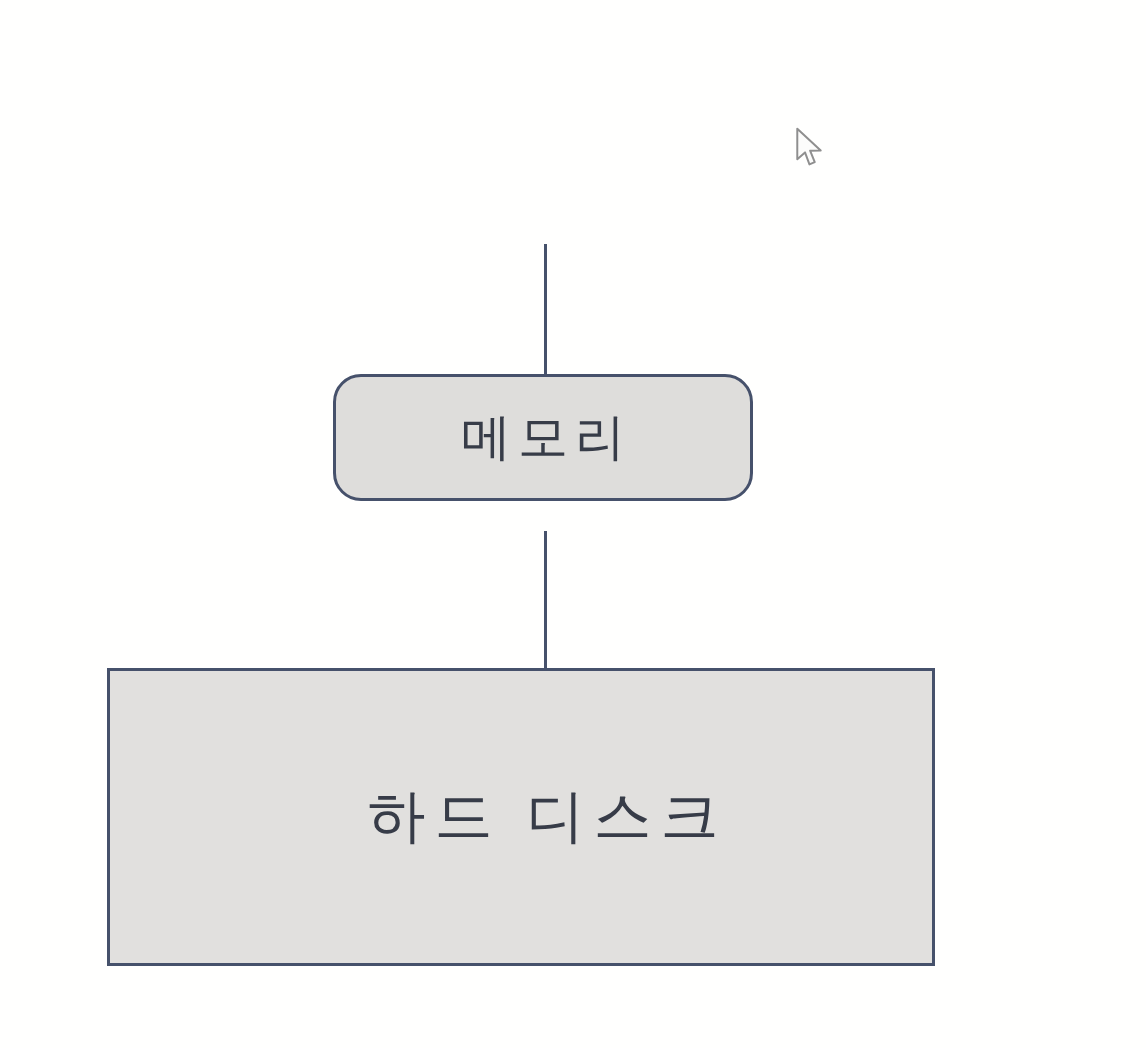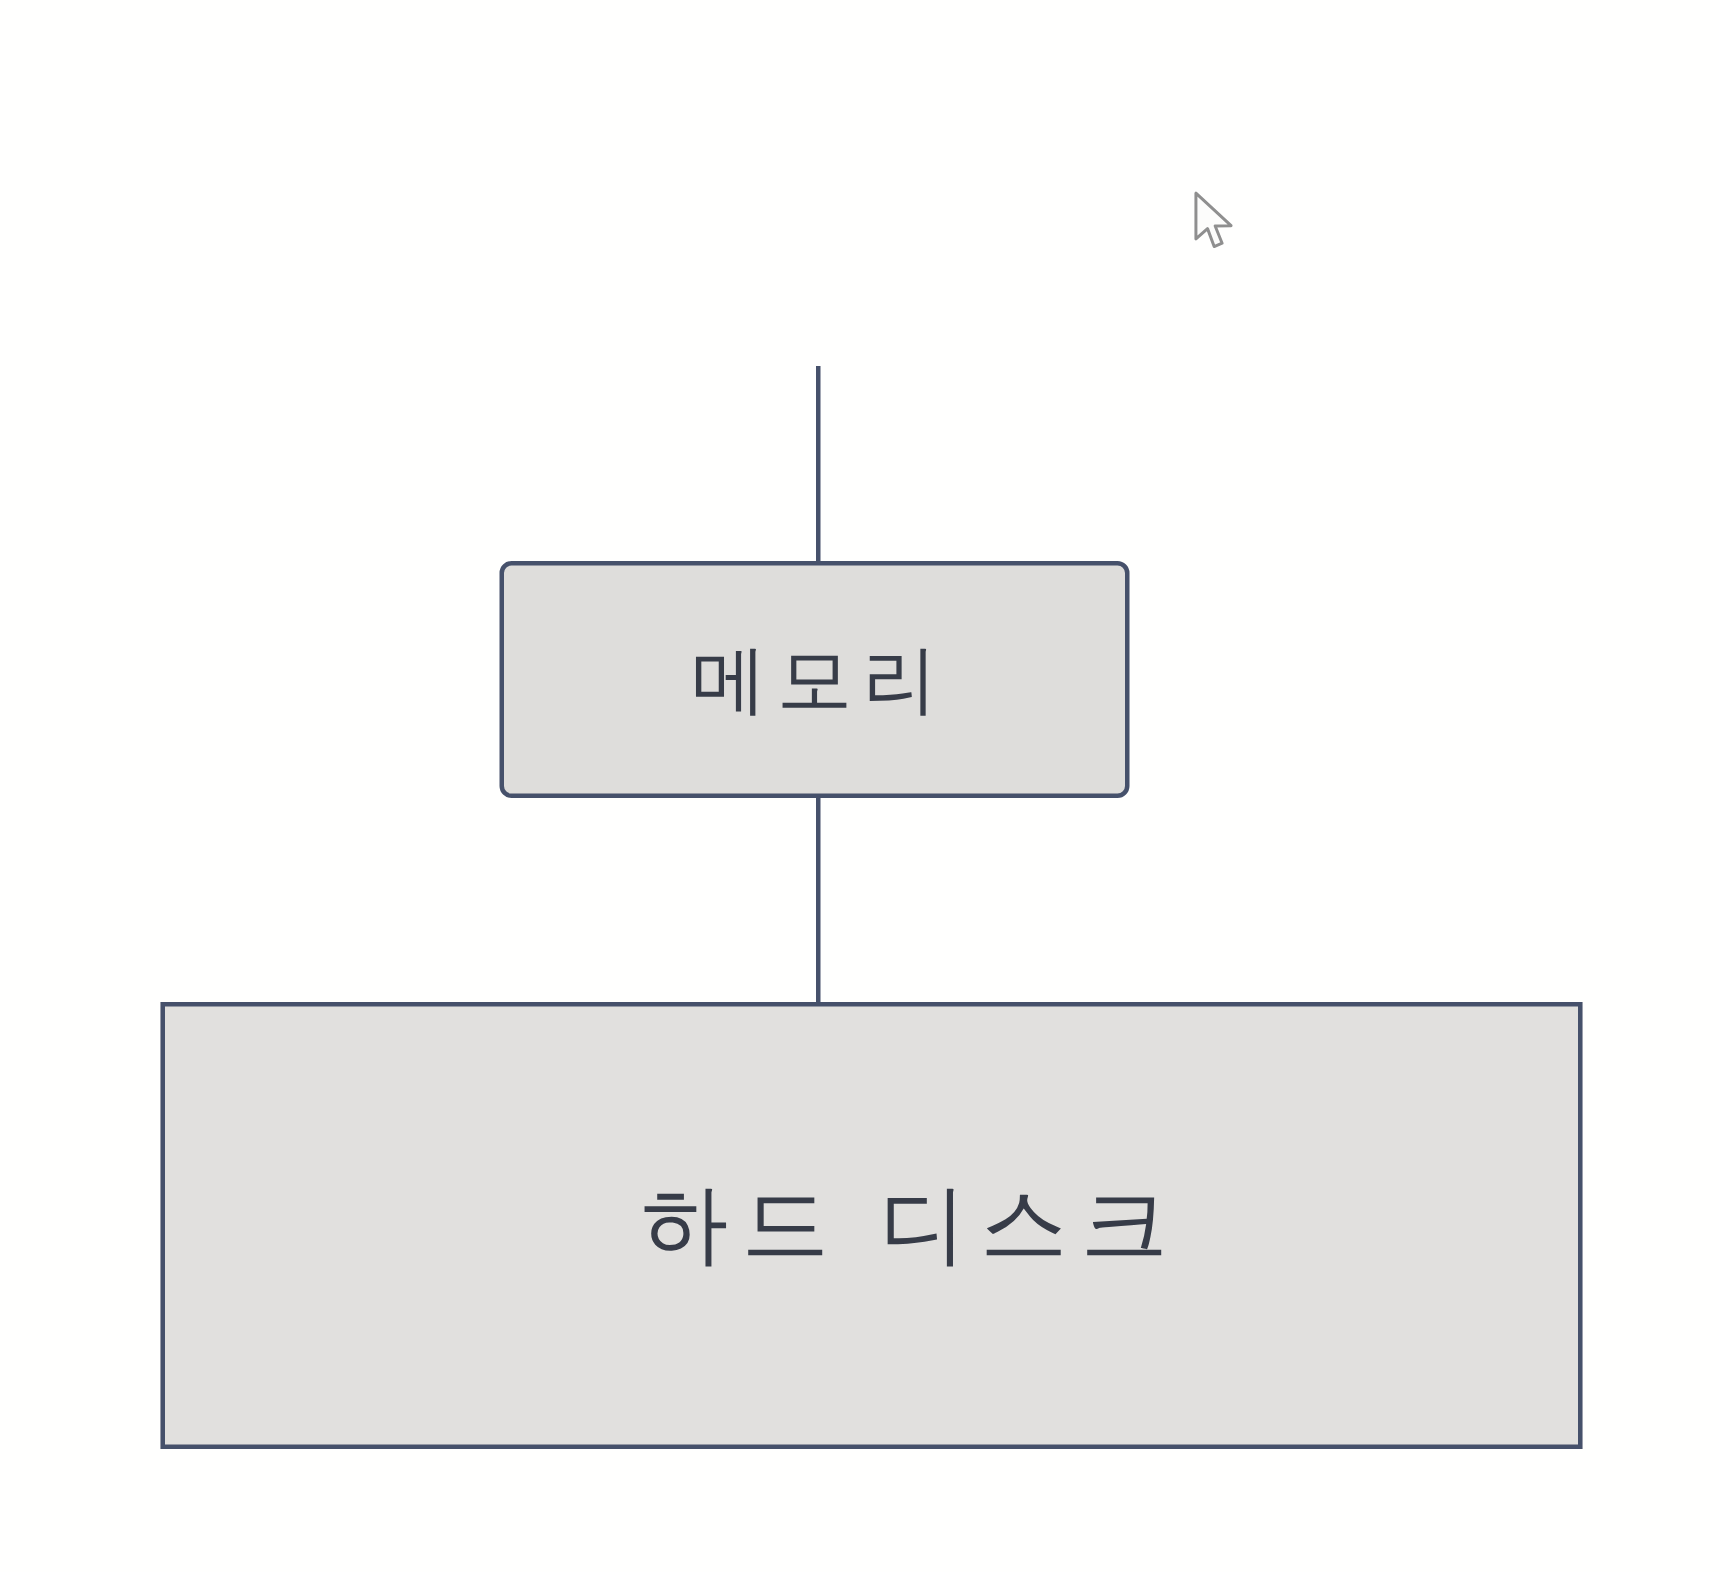--- a/index.html
+++ b/index.html
@@ -46,36 +46,36 @@
     font-family: "Liberation Serif", serif;
     font-size: 50px;
     color: var(--cpu-text);
     letter-spacing: 1px;
     padding-bottom: 4px;
   }
   .node-memory {
     left: 333px;
     top: 374px;
     width: 420px;
-    height: 158px;
+    height: 127px;
     border: 3px solid var(--border);
-    border-radius: 8px;
+    border-radius: 28px;
     background: var(--memory-fill);
   }
   .node-memory .label {
     font-size: 50px;
     font-weight: 300;
     color: var(--korean-text);
     letter-spacing: 7px;
     text-indent: 7px;
   }
   .node-disk {
     left: 107px;
     top: 668px;
-    width: 948px;
+    width: 828px;
     height: 298px;
     border: 3px solid var(--border);
     border-radius: 0;
     background: var(--disk-fill);
     padding-left: 44px;
   }
   .node-disk .label {
     font-size: 58px;
     font-weight: 300;
     color: var(--korean-text);

